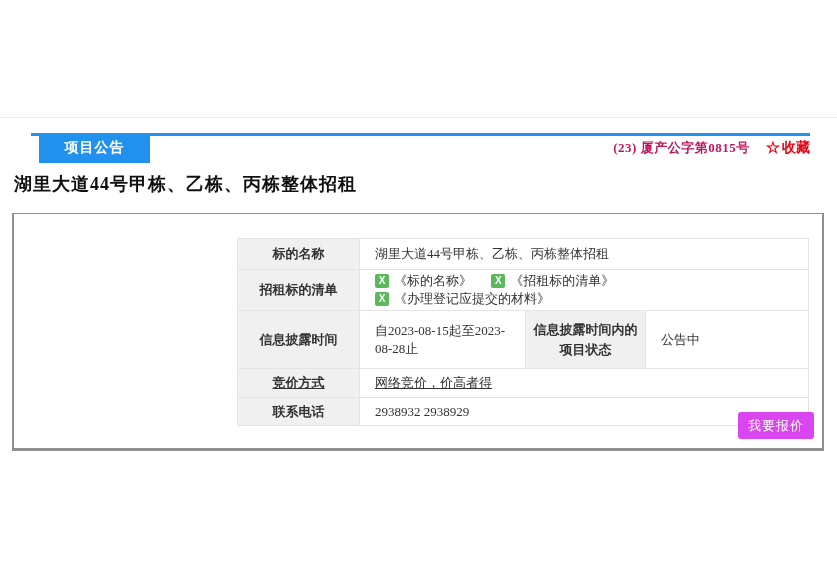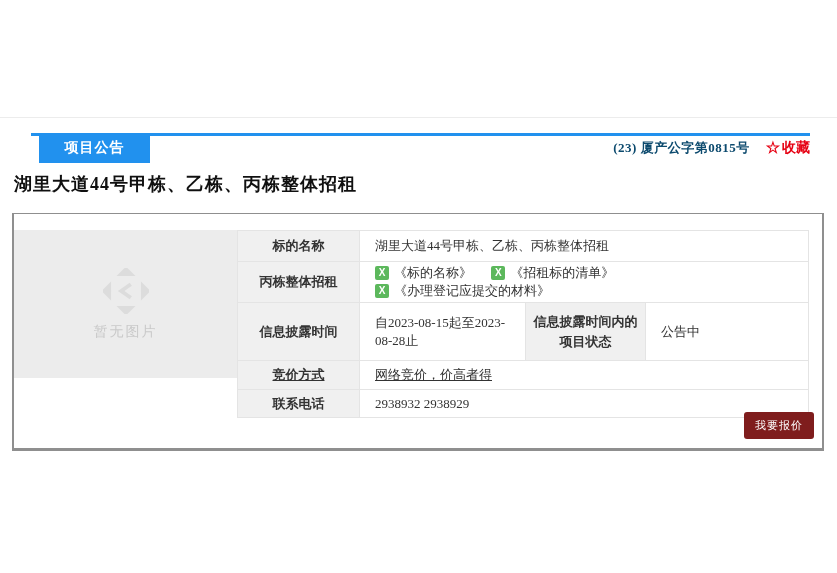--- a/index.html
+++ b/index.html
@@ -5,49 +5,49 @@
   html,body{margin:0;padding:0;background:#fff;}
   body{font-family:"Liberation Serif","DejaVu Serif",serif;}
   .page{position:relative;width:837px;height:573px;background:#fff;overflow:hidden;}
 
   .top-divider{position:absolute;left:0;top:117px;width:837px;height:1px;background:#ececec;}
 
   .header-bar{position:absolute;left:31px;top:133px;width:779px;height:27px;border-top:3px solid #2191ee;}
   .tab{position:absolute;left:0;top:-3px;width:111px;height:30px;background:#2191ee;color:#fff;
        text-align:center;line-height:30px;font-size:14px;font-weight:700;cursor:pointer;letter-spacing:1px;margin-left:8px;}
   .header-right{position:absolute;right:0;top:-3px;height:30px;display:flex;align-items:center;}
-  .doc-no{color:#0c4a6e;font-size:13px;font-weight:700;margin-right:16px;letter-spacing:0.5px;}
+  .doc-no{color:#be185d;font-size:13px;font-weight:700;margin-right:16px;letter-spacing:0.5px;}
   .fav{display:inline-flex;align-items:center;color:#e60012;font-size:14px;font-weight:700;cursor:pointer;}
   .fav-star{font-size:16px;margin-right:2px;line-height:1;}
 
   .title{position:absolute;left:14px;top:172px;margin:0;font-size:18px;font-weight:700;color:#101010;letter-spacing:1px;}
 
   .panel{position:absolute;left:12px;top:213px;width:808px;height:234px;background:#fff;
          border:solid #8f8f8f;border-width:1px 2px 3px 2px;}
 
   .img-box{position:absolute;left:0;top:16px;width:223px;height:148px;background:#ececec;
            display:flex;flex-direction:column;align-items:center;justify-content:center;}
   .img-text{color:#c9c9c9;font-size:14px;margin-top:9px;letter-spacing:2px;}
 
-  .detail-table{position:absolute;left:223px;top:16px;width:571px;border-collapse:collapse;
+  .detail-table{position:absolute;left:223px;top:24px;width:571px;border-collapse:collapse;
                 table-layout:fixed;font-size:13px;color:#333;}
   .detail-table td{border:1px solid #e4e4e4;box-sizing:border-box;}
   .lbl{background:#f0f0f0;font-weight:700;text-align:center;color:#333;line-height:1.5;padding:2px 6px;}
   .val{background:#fff;text-align:left;padding:2px 4px 2px 15px;}
   .r1{height:31px;} .r2{height:33px;} .r3{height:58px;} .r4{height:29px;text-decoration:underline;} .r5{height:28px;}
 
   .mat{display:inline-flex;align-items:center;margin-right:16px;color:#333;text-decoration:none;cursor:pointer;}
   .xls{display:inline-flex;align-items:center;justify-content:center;width:14px;height:14px;margin-right:5px;
        background:#5cb85c;color:#fff;border-radius:2px;font-size:10px;font-weight:700;
        font-family:"Liberation Sans","DejaVu Sans",sans-serif;line-height:1;}
 
   .phone-first{}
 
-  .quote-btn{position:absolute;right:8px;bottom:9px;min-width:70px;height:27px;background:#7f1d1d;color:#fff;
-             border:none;border-radius:3px;font-size:11px;font-family:"Liberation Serif","DejaVu Serif",serif;
+  .quote-btn{position:absolute;right:8px;bottom:9px;min-width:70px;height:27px;background:#d946ef;color:#fff;
+             border:none;border-radius:3px;font-size:13px;font-family:"Liberation Serif","DejaVu Serif",serif;
              cursor:pointer;padding:0 10px;letter-spacing:1px;}
 </style>
 </head>
 <body>
 
 <div class="page">
 
   <div class="top-divider"></div>
 
   <div class="header-bar">
@@ -58,47 +58,35 @@
         <span class="fav-star">☆</span>
         <span>收藏</span>
       </span>
     </div>
   </div>
 
   <h1 class="title">湖里大道44号甲栋、乙栋、丙栋整体招租</h1>
 
   <div class="panel">
 
-    <div class="img-box">
-      <svg width="46" height="46" viewBox="0 0 48 48">
-        <g fill="#dcdcdc" transform="rotate(45 24 24)">
-          <polygon points="6,6 20,6 6,20"></polygon>
-          <polygon points="28,6 42,6 42,20"></polygon>
-          <polygon points="42,28 42,42 28,42"></polygon>
-          <polygon points="6,28 20,42 6,42"></polygon>
-        </g>
-        <path d="M29 17 L19 24 L29 31" stroke="#dcdcdc" stroke-width="4" fill="none"></path>
-      </svg>
-      <div class="img-text">暂无图片</div>
-    </div>
 
     <table class="detail-table">
       <colgroup>
         <col style="width:122px">
           <col style="width:166px">
           <col style="width:120px">
           <col style="width:163px">
       </colgroup>
       <tbody>
         <tr class="r1">
           <td class="lbl">标的名称</td>
           <td class="val" colspan="3">湖里大道44号甲栋、乙栋、丙栋整体招租</td>
         </tr>
         <tr class="r2">
-          <td class="lbl">丙栋整体招租</td>
+          <td class="lbl">招租标的清单</td>
           <td class="val" colspan="3">
             <a class="mat">
               <span class="xls">X</span>
               <span>《标的名称》</span>
             </a>
             <a class="mat">
               <span class="xls">X</span>
               <span>《招租标的清单》</span>
             </a>
             <a class="mat">

